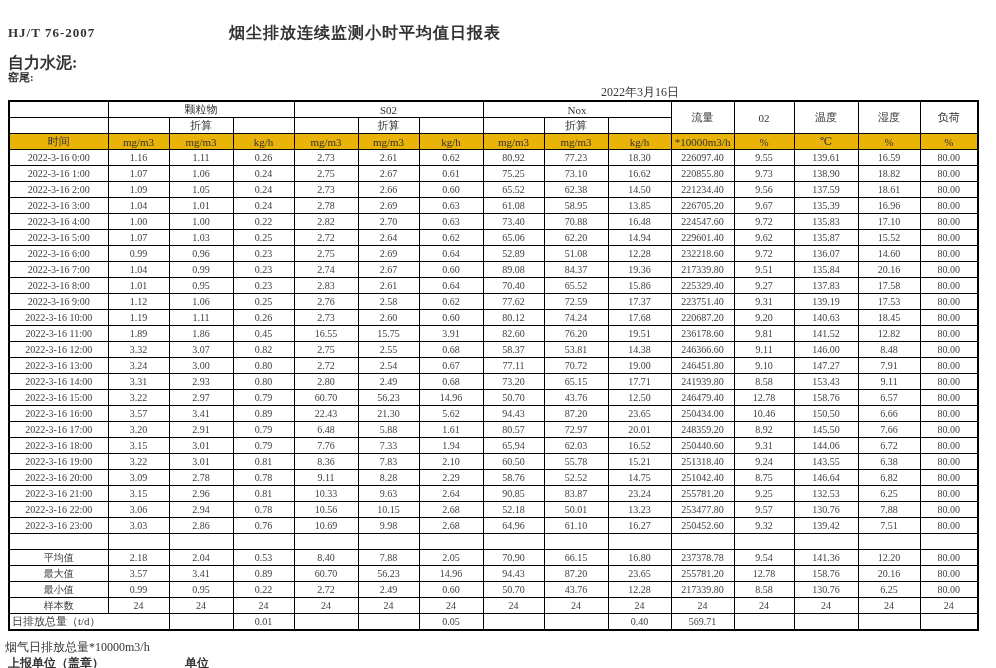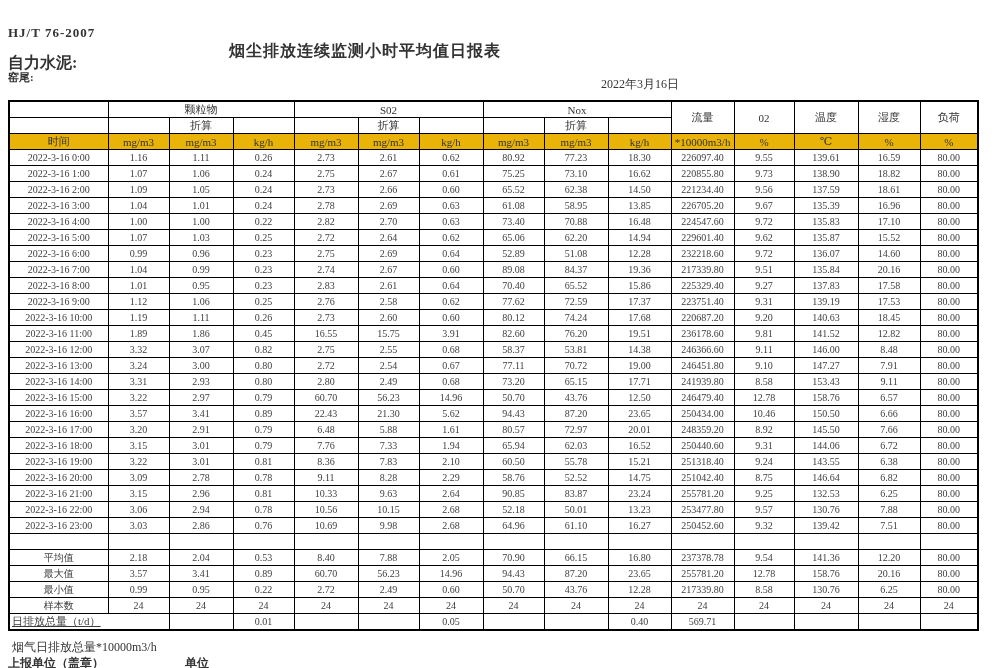--- a/index.html
+++ b/index.html
@@ -2,43 +2,43 @@
 <html><head>
 <meta charset="utf-8">
 <style>
   html,body{margin:0;padding:0;}
   body{
     width:996px;height:668px;position:relative;background:#ffffff;
     font-family:"Liberation Serif","DejaVu Serif",serif;color:#333;
     overflow:hidden;
   }
   .doc-code{position:absolute;left:8px;top:4px;font-weight:bold;font-size:13px;letter-spacing:1px;margin-top:21px;}
-  .title{position:absolute;left:0;top:23px;width:730px;text-align:center;font-weight:bold;font-size:16px;letter-spacing:1px;margin-top:18px;}
+  .title{position:absolute;left:0;top:23px;width:730px;text-align:center;font-weight:bold;font-size:16px;letter-spacing:1px;}
   .company{position:absolute;left:8px;top:53px;font-weight:bold;font-size:16px;}
   .station{position:absolute;left:8px;top:70px;font-weight:bold;font-size:11px;}
-  .date{position:absolute;left:601px;top:76px;font-size:12px;}
+  .date{position:absolute;left:601px;top:84px;font-size:12px;}
   table.report{
     position:absolute;left:8px;top:100px;width:969px;
     border-collapse:collapse;table-layout:fixed;
     font-size:10px;color:#3d3d3d;
     border:2px solid #000;
     padding-left:44px;
   }
   table.report td{
     border:1px solid #000;text-align:center;vertical-align:middle;
     padding:0;height:15px;overflow:hidden;white-space:nowrap;
   }
   thead td{font-size:11px;height:16px;color:#333;}
   .green{background:#eab308;}
   .empty-row td{height:9px;}
   .sum-sep td{border-top:2px solid #000;}
   .samples-row td{height:11px;margin-left:7px;}
   .total-row td{height:14px;}
-  .total-label{text-align:left !important;padding-left:2px !important;font-size:11px;text-decoration:underline;}
-  .foot-note{position:absolute;left:12px;top:639px;font-size:12px;}
+  .total-label{text-align:left !important;padding-left:2px !important;font-size:11px;}
+  .foot-note{position:absolute;left:5px;top:639px;font-size:12px;}
   .foot-report{position:absolute;left:8px;top:655px;font-size:12px;font-weight:bold;}
   .foot-unit{position:absolute;left:185px;top:655px;font-size:12px;font-weight:bold;}
 </style>
 </head>
 <body>
 
 <div class="doc-code">HJ/T  76-2007</div>
 <div class="title">烟尘排放连续监测小时平均值日报表</div>
 <div class="company">自力水泥:</div>
 <div class="station">窑尾:</div>

